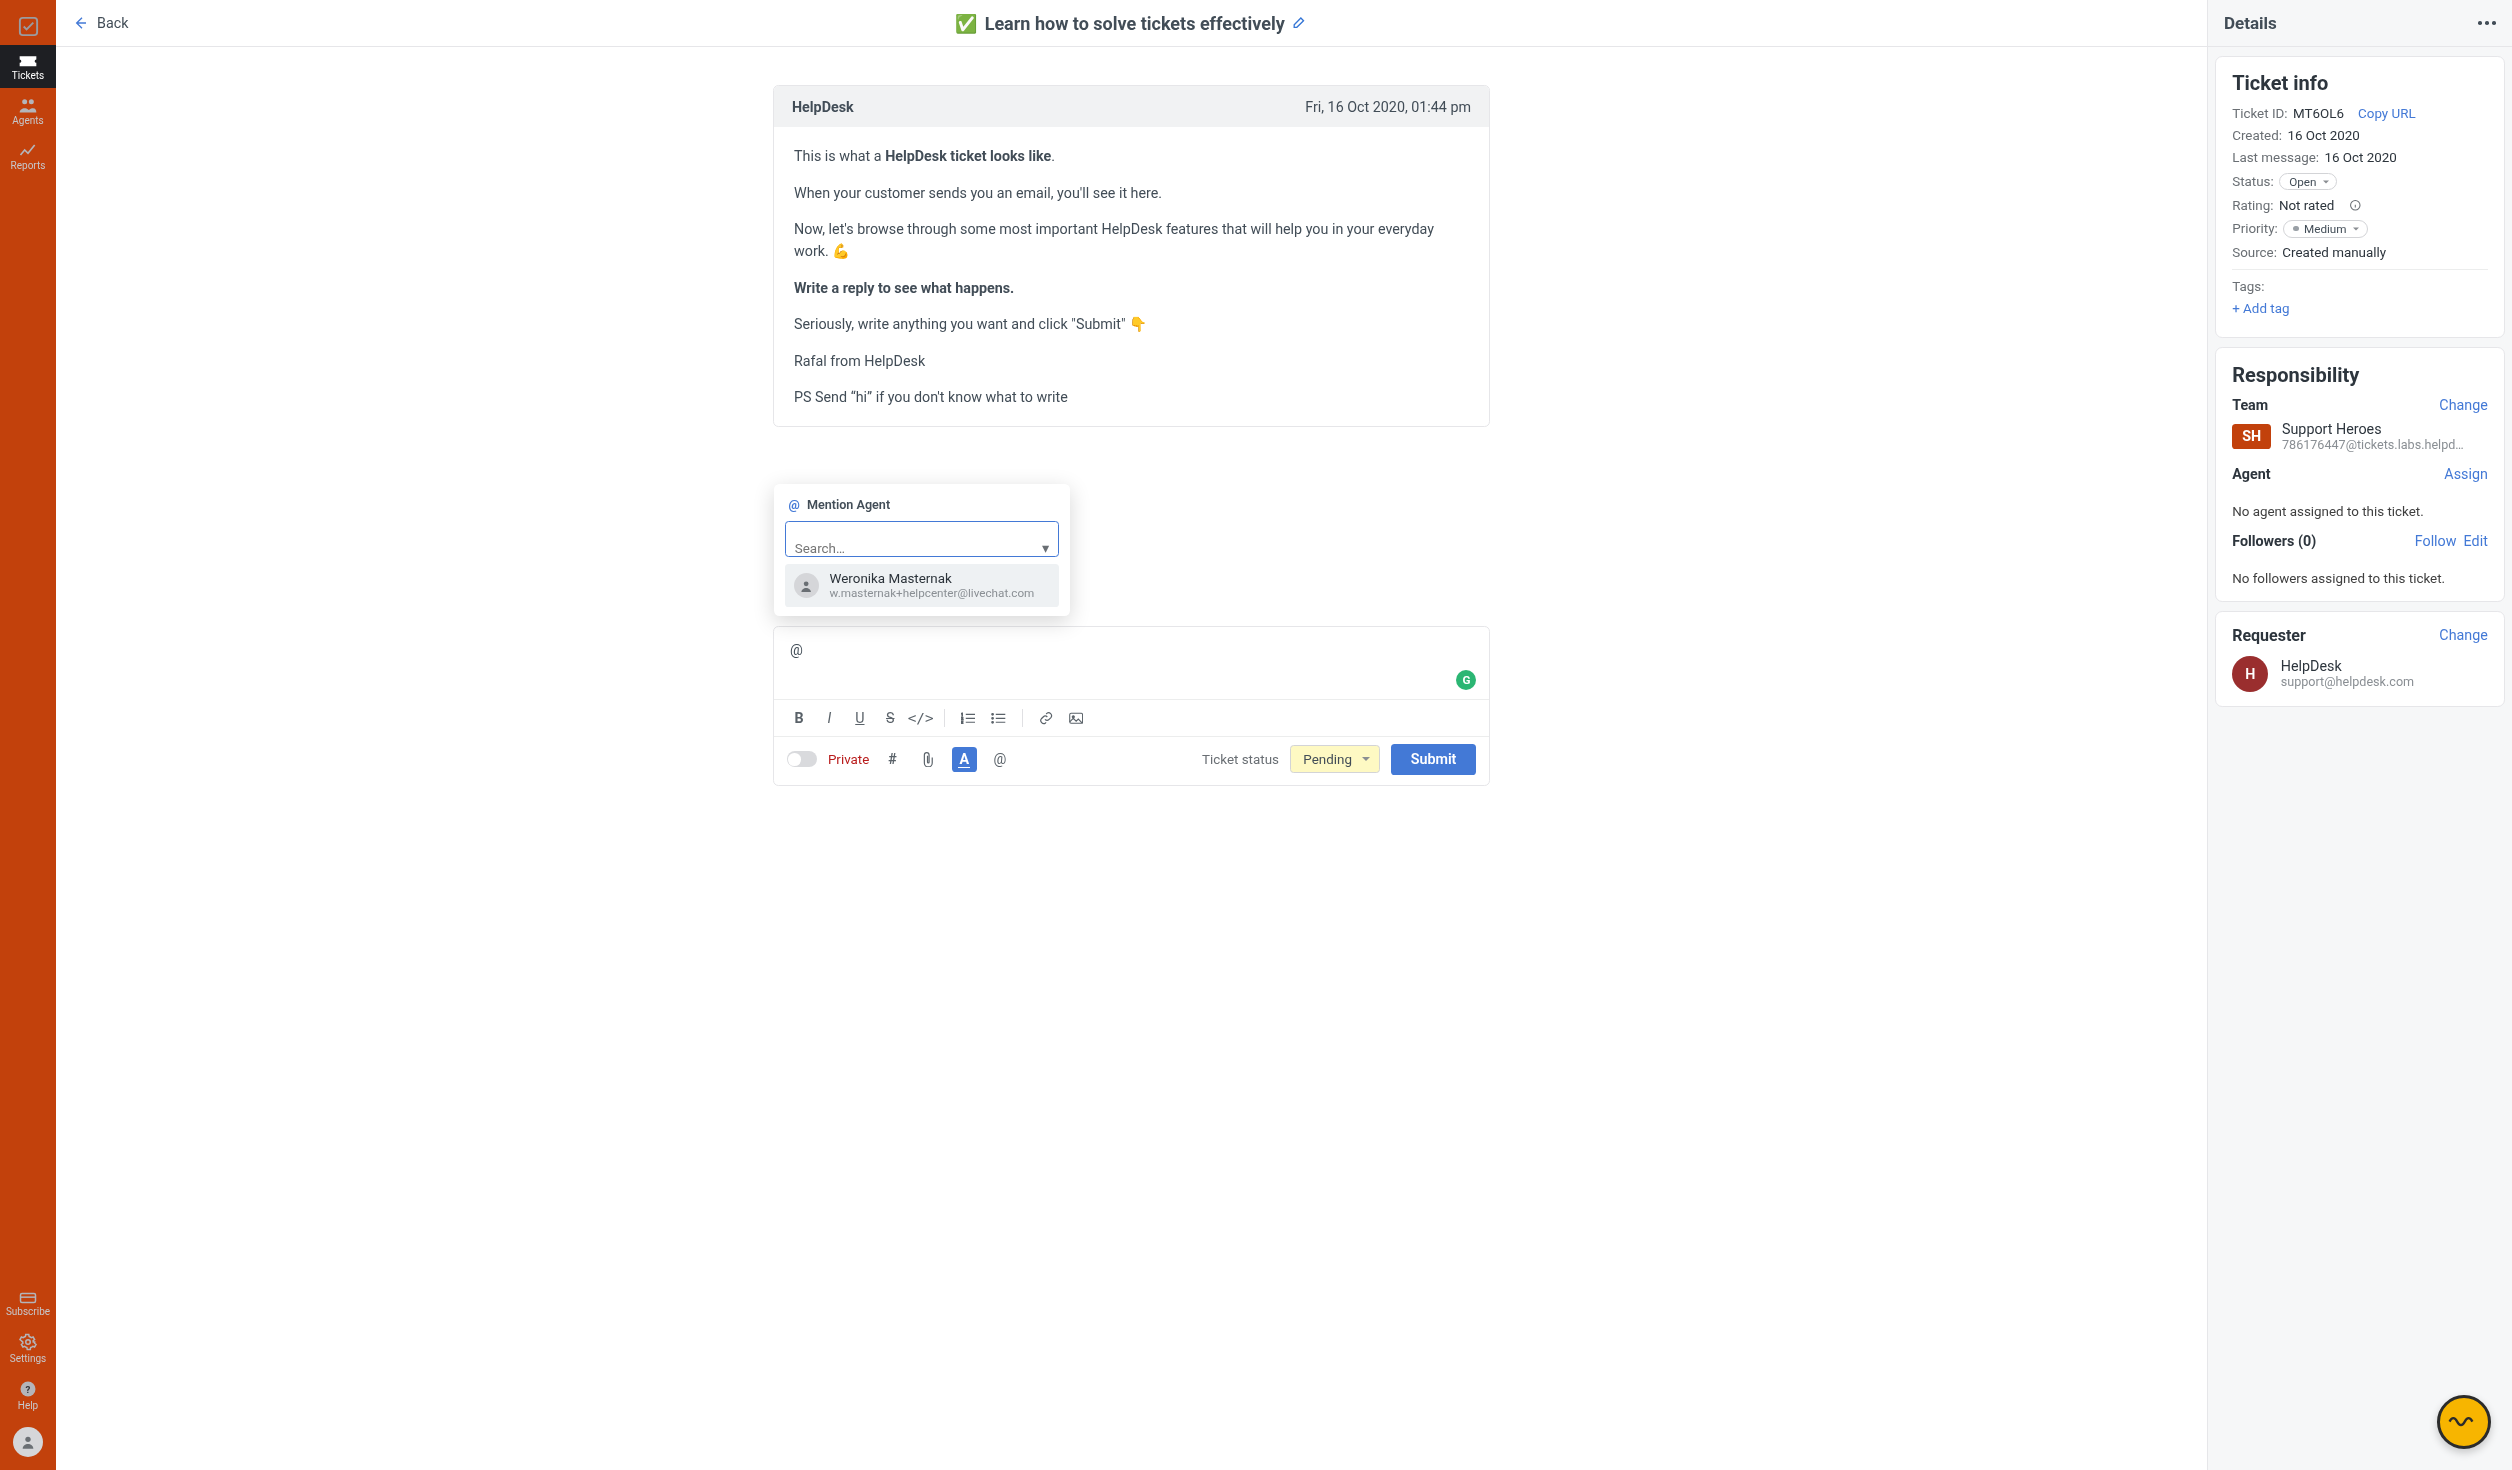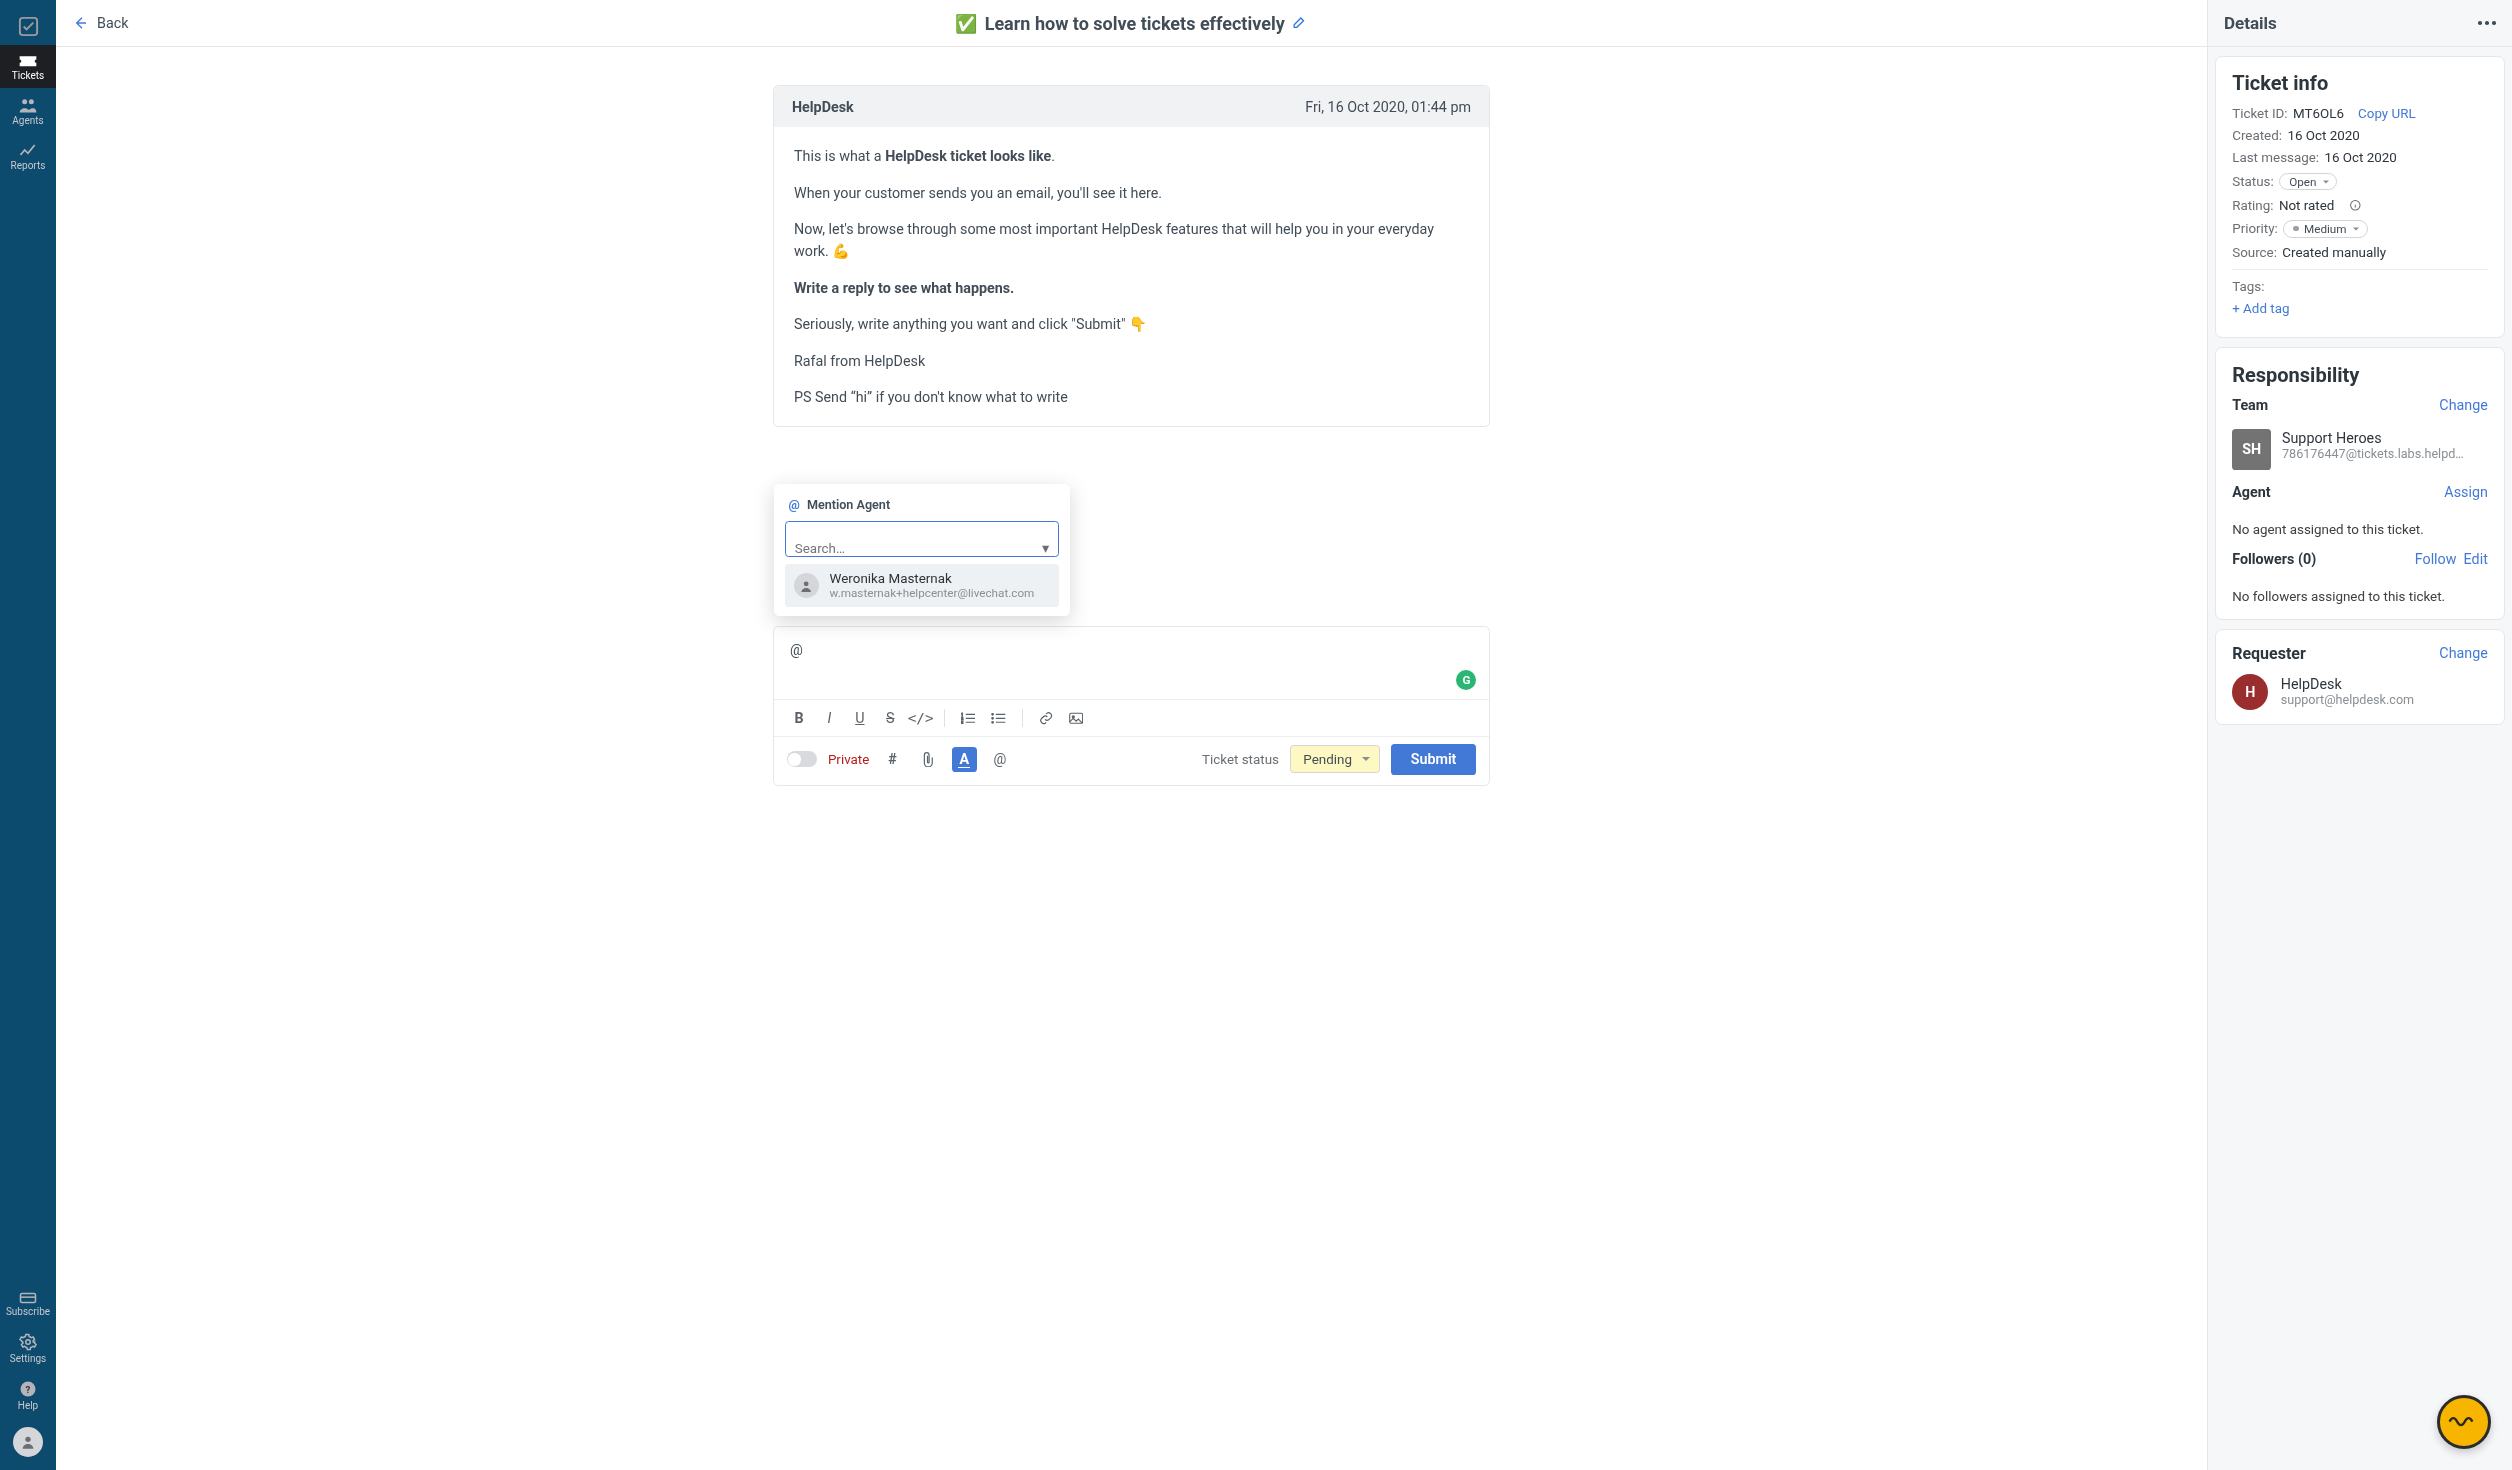--- a/index.html
+++ b/index.html
@@ -1,17 +1,17 @@
 <!DOCTYPE html>
 <html style="font-size:14.3px"><head>
 <meta charset="utf-8">
 <style>
 * { margin:0; padding:0; box-sizing:border-box; font-family:-apple-system,BlinkMacSystemFont,"Segoe UI",Roboto,"Helvetica Neue",Arial,sans-serif; }
 body { display:flex; height:100vh; background:#fff; color:#1b1b20; overflow:hidden; }
-.sidebar { width:56px; background:#0c4a6e; display:flex; flex-direction:column; align-items:center; color:#c7c8cc; }
+.sidebar { width:56px; background:#c2410c; display:flex; flex-direction:column; align-items:center; color:#c7c8cc; }
 .sidebar .logo { margin:12.6px 0 5.4px; width:27px; height:27px; display:flex; align-items:center; justify-content:center; }
 .sidebar .nav { width:100%; display:flex; flex-direction:column; }
 .sidebar .nav-item { display:flex; flex-direction:column; align-items:center; padding:9px 0 7.2px; cursor:pointer; font-size:10px; gap:1.8px; }
 .sidebar .nav-item.active { background:#1e1f23; color:#fff; }
 .sidebar .spacer { flex:1; }
 .sidebar .bot-nav { width:100%; display:flex; flex-direction:column; }
 .sidebar .avatar-btm { width:30.5px; height:30.5px; border-radius:50%; background:#d5d6d9; margin:9px auto 12.6px; display:flex; align-items:center; justify-content:center; color:#5f6064; }
 .main { flex:1; display:flex; min-width:0; }
 .center { flex:1; display:flex; flex-direction:column; min-width:0; }
 .topbar { height:47px; border-bottom:0.9px solid #e6e6e9; display:flex; align-items:center; padding:0 16px; position:relative; }
@@ -66,21 +66,21 @@
 .row { display:flex; align-items:center; gap:5.4px; font-size:13.4px; color:#6a6f74; margin-bottom:7.2px; }
 .row .val { color:#2d353d; }
 .link { color:#4379d6; cursor:pointer; }
 .pill { border:0.9px solid #d3d4d7; border-radius:10.8px; padding:0.9px 20px 0.9px 9px; font-size:11.7px; color:#424d57; position:relative; display:inline-flex; align-items:center; gap:5.4px; }
 .pill::after { content:""; position:absolute; right:7.2px; top:50%; width:0; height:0; border-left:3.6px solid transparent; border-right:3.6px solid transparent; border-top:3.6px solid #8a8e92; transform:translateY(-50%); }
 .prio-dot { width:5.4px; height:5.4px; border-radius:50%; background:#9aa0a6; }
 .div { height:0.9px; background:#eceded; margin:9px 0; }
 .sec-head { display:flex; justify-content:space-between; align-items:center; margin:5.4px 0 7.2px; }
 .sec-head .ttl { font-size:14.3px; font-weight:700; color:#2d353d; }
 .team { display:flex; gap:10.8px; align-items:center; }
-.team .badge { width:39px; height:41px; border-radius:3.6px; background:#737373; color:#fff; display:flex; align-items:center; justify-content:center; font-weight:700;margin-top:8px; }
+.team .badge { width:39px; height:25px; border-radius:3.6px; background:#c2410c; color:#fff; display:flex; align-items:center; justify-content:center; font-weight:700; }
 .team .nm { font-size:14.3px; color:#2d353d; }
 .team .em { font-size:12.6px; color:#8a8f94; max-width:188px; white-space:nowrap; overflow:hidden; text-overflow:ellipsis; }
 .muted { font-size:13.4px; color:#404040;margin-top:22px; }
 .req { display:flex; gap:12.6px; align-items:center; }
 .req .circ { width:36px; height:36px; border-radius:50%; background:#9a2e2e; color:#fff; display:flex; align-items:center; justify-content:center; font-weight:600; }
 .fab { position:fixed; right:21.5px; bottom:21.5px; width:54px; height:54px; border-radius:50%; background:#f7b500; border:3.6px solid #2b2b2b; display:flex; align-items:center; justify-content:center; cursor:pointer; box-shadow:0 3.6px 9px rgba(0,0,0,.2); }
 .fab svg { width:30.5px; }
 </style>
 </head>
 <body>

